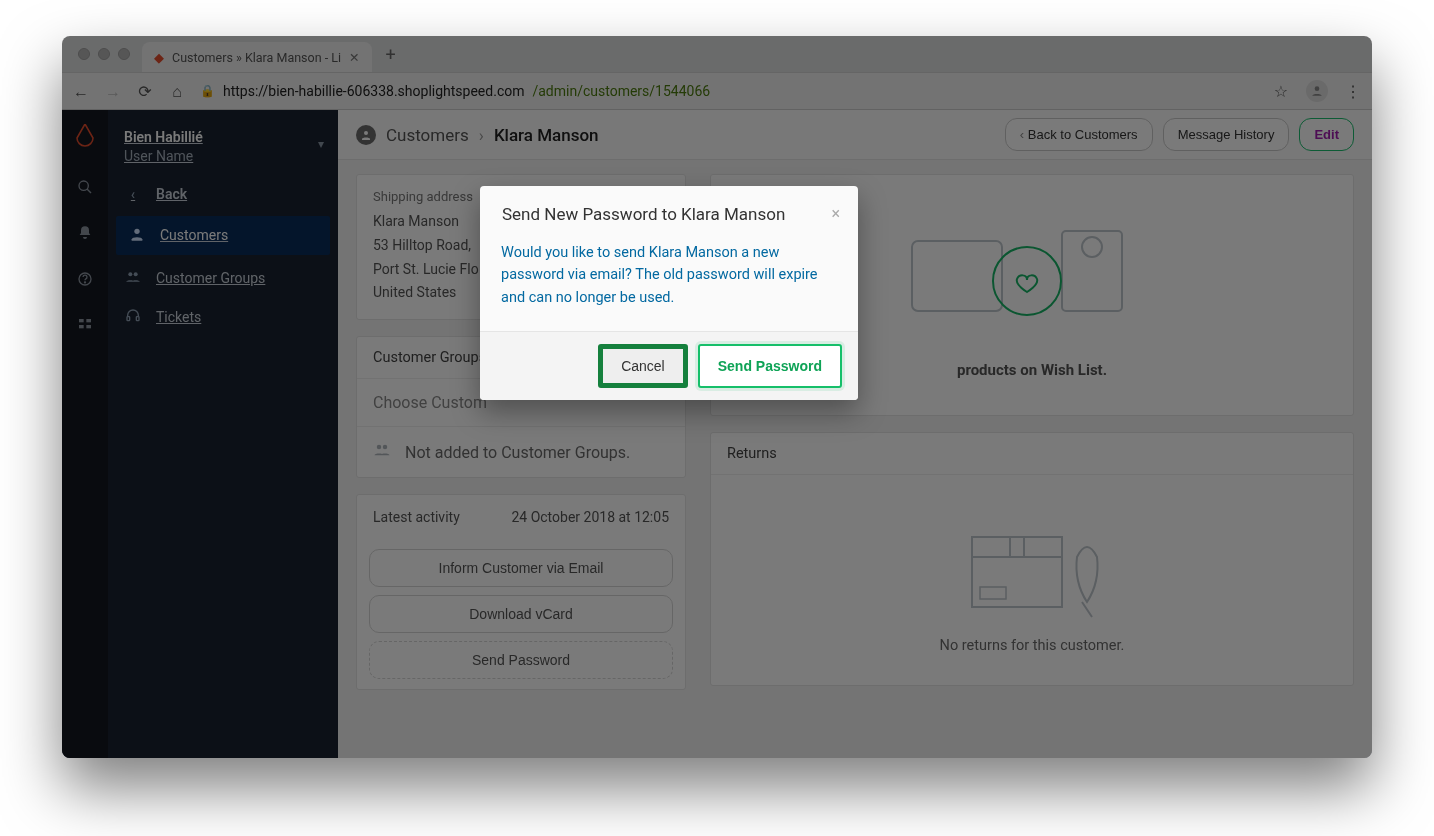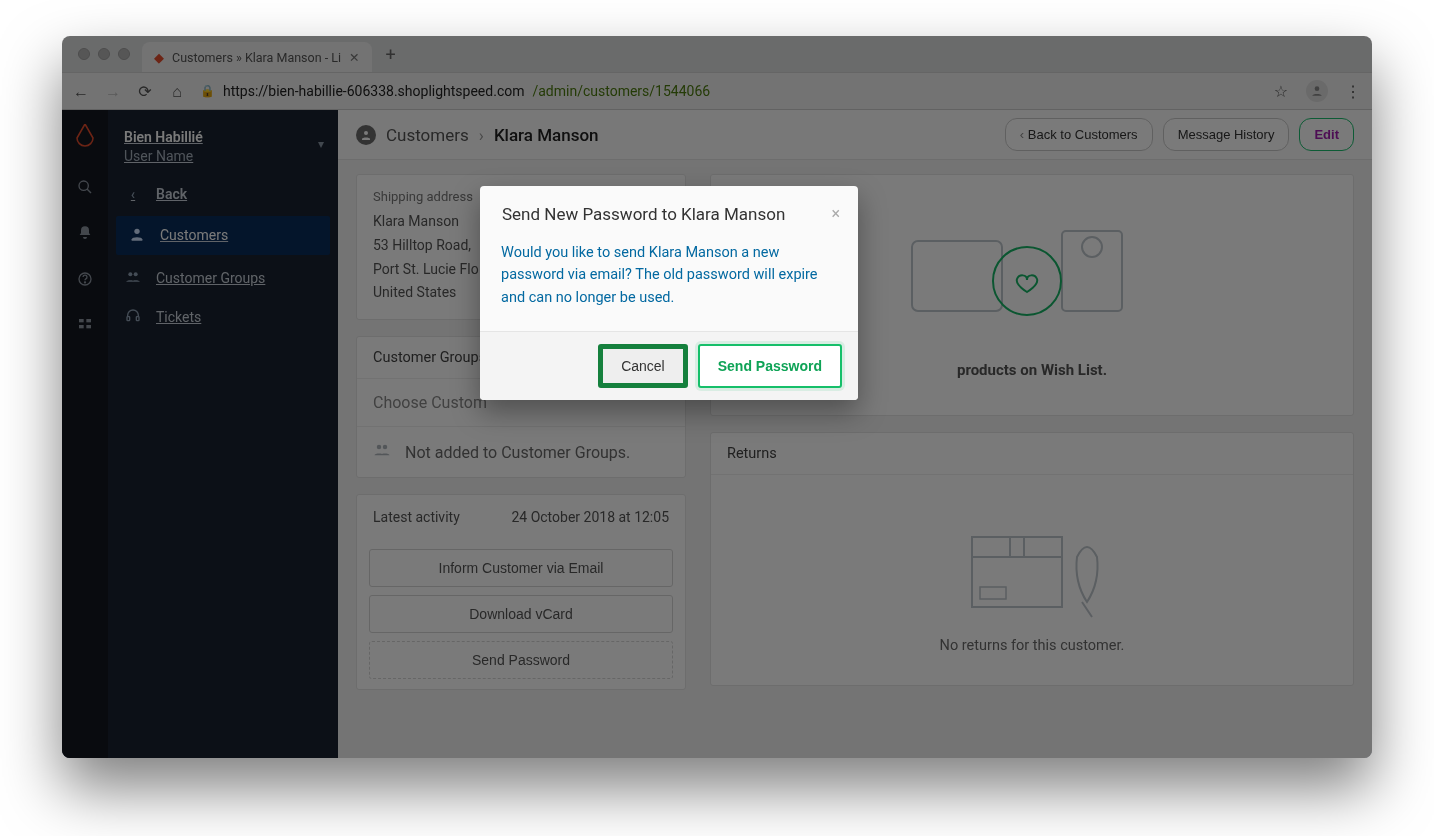--- a/index.html
+++ b/index.html
@@ -130,21 +130,21 @@
   .addr-label { color:#777; font-size:13px; margin-bottom:6px;}
   .addr-line { line-height:1.7;}
   .blk { padding:14px 16px; border-top:1px solid #eee;}
   .blk.first { border-top:none;}
   .choose { color:#888; display:flex; align-items:center;}
   .nogrp { display:flex; align-items:center; gap:14px; color:#6a6a6a;}
   .kv { display:flex; justify-content:space-between; padding:14px 16px; border-top:1px solid #eee; font-size:14px; color:#555;}
   .kv:first-child{ border-top:none;}
   .action-list { padding:10px 12px; display:flex; flex-direction:column; gap:8px;}
   .fullbtn {
-    width:100%; padding:10px 12px; text-align:center; border:1px solid #d6d6d6; border-radius:3px;
+    width:100%; padding:10px 12px; text-align:center; border:1px solid #d6d6d6; border-radius:10px;
     background:#fff; color:#555; font-size:14px;
   }
   .fullbtn.dashed { border-style:dashed;}
   .empty-area { height:210px; display:flex; align-items:center; justify-content:center; flex-direction:column; color:#6a6a6a; font-size:14.5px;}
   .illus { width:220px; height:120px; margin-bottom:10px; position:relative;}
   .wish { display:flex; align-items:center; justify-content:center; padding:36px 10px; color:#555; font-size:15px;font-weight:bold;}
   
   .overlay {
     position:absolute; inset:0;
     background:rgba(0,0,0,0.52);

